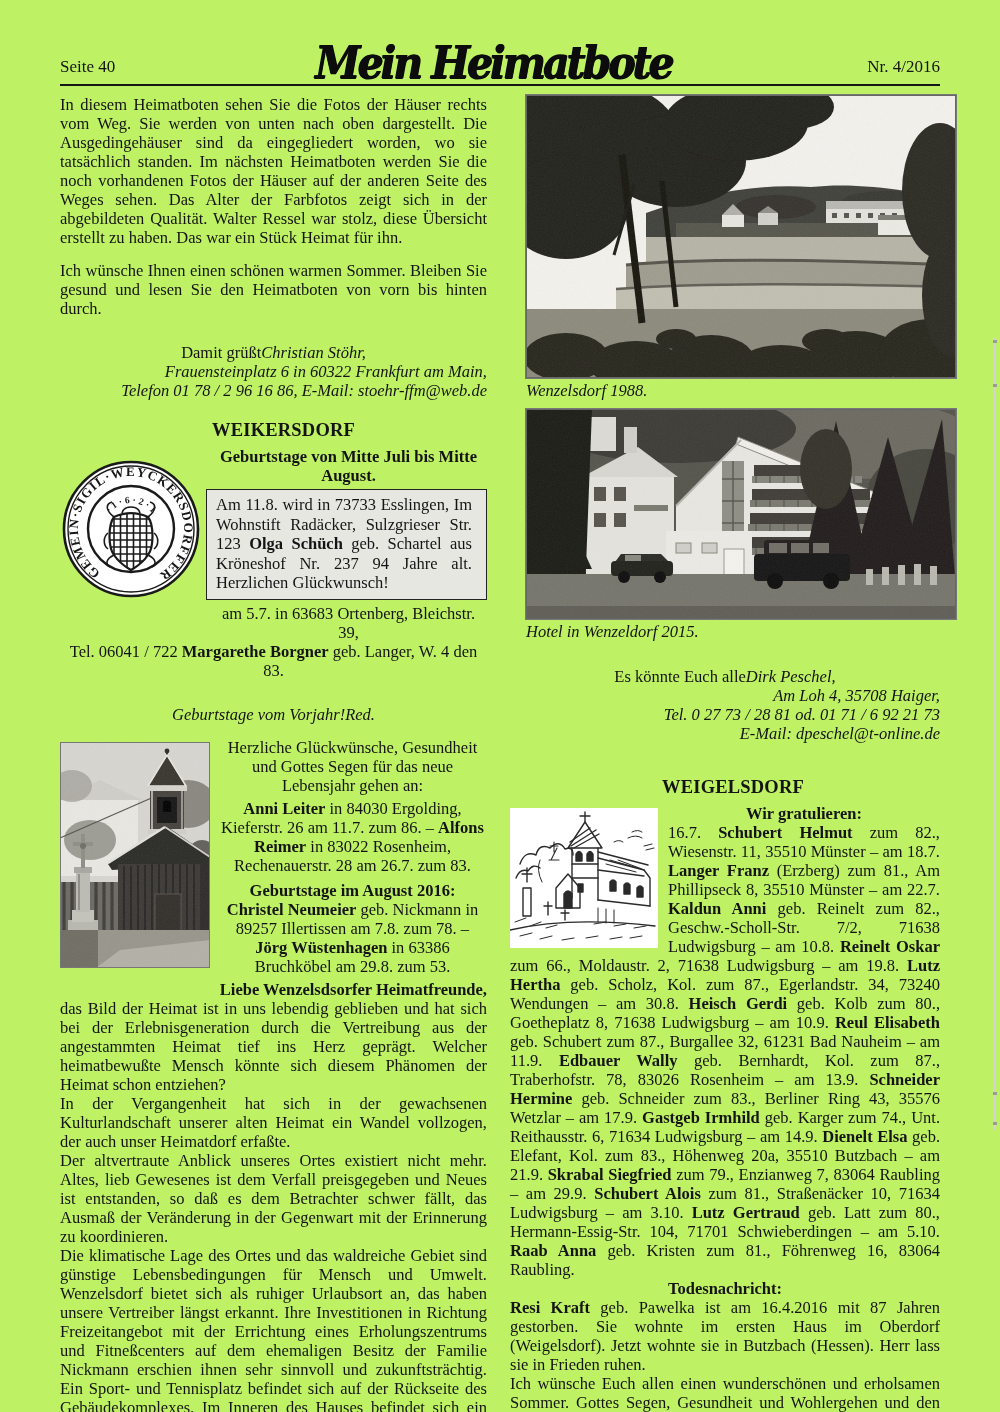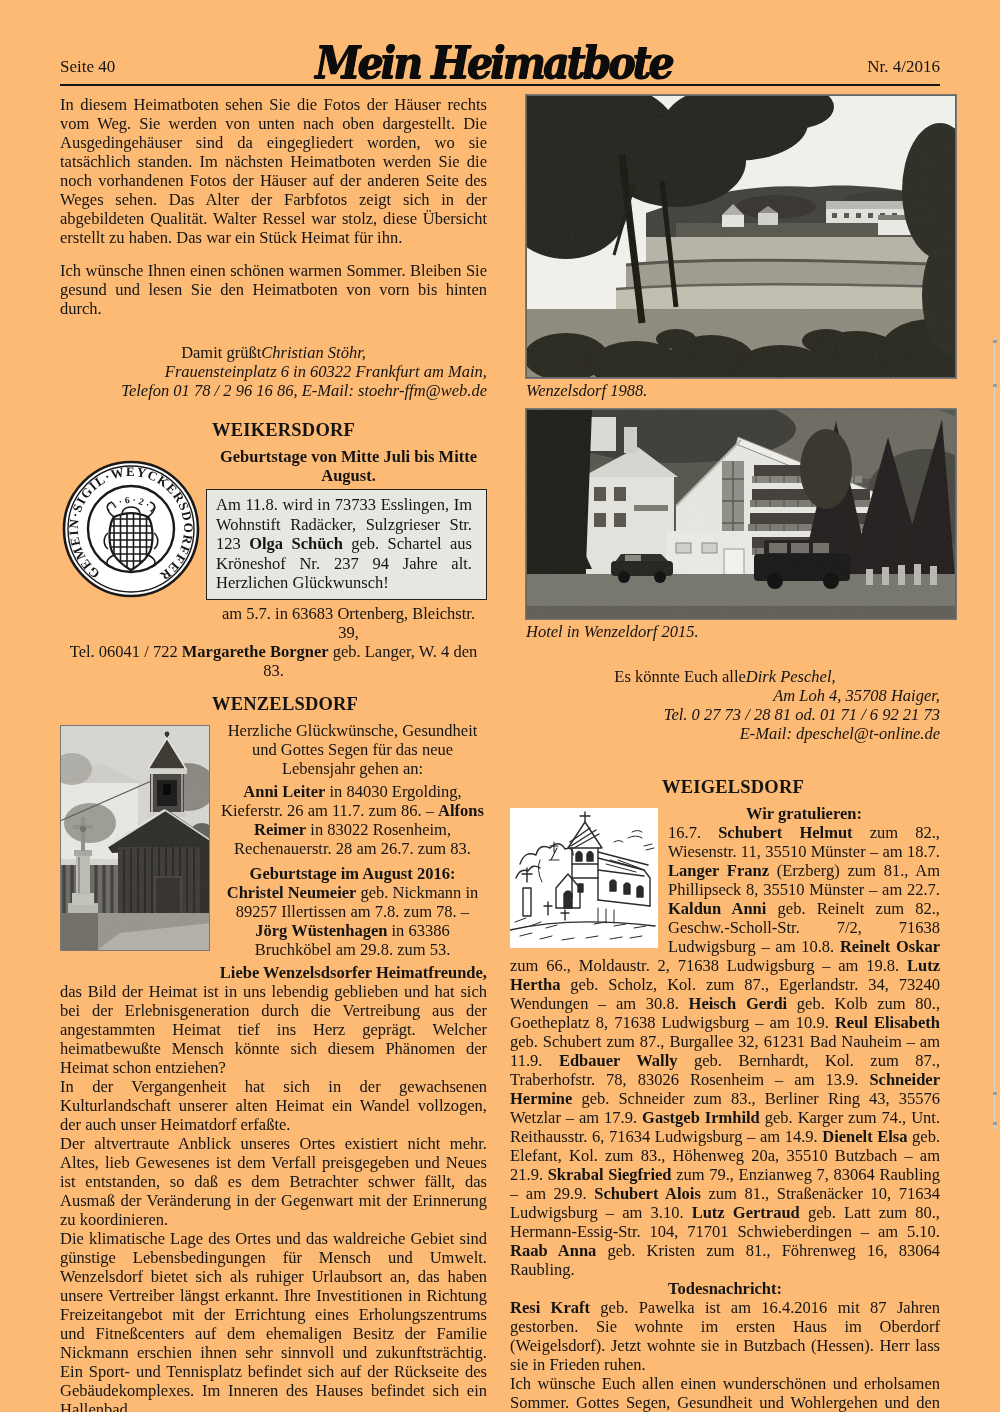--- a/index.html
+++ b/index.html
@@ -1,16 +1,16 @@
 <!DOCTYPE html>
 <html><head>
 <meta charset="utf-8">
 <style>
   html,body{margin:0;padding:0;background:#e8e8e8;}
-  .page{position:relative;width:1000px;height:1412px;margin:0 auto;background:#fdba74;
+  .page{position:relative;width:1000px;height:1412px;margin:0 auto;background:#bef264;
         font-family:"Liberation Serif",serif;color:#141414;overflow:hidden;}
   
   .hdr{position:absolute;left:60px;right:60px;top:38px;height:46px;border-bottom:2.5px solid #161616;}
   .hdr .pg{position:absolute;left:0;bottom:7px;font-size:17px;}
   .hdr .iss{position:absolute;right:0;bottom:7px;font-size:17px;margin-top:13px;}
   .masthead{position:absolute;left:50%;bottom:-3px;transform:translateX(-52%) scaleY(1.1);
             font-family:"DejaVu Serif",serif;font-weight:bold;font-style:italic;
             font-size:41px;letter-spacing:-3px;white-space:nowrap;color:#0c0c0c;
             text-shadow:1.2px 0 0 #0c0c0c, .6px .4px 0 #0c0c0c;}
   
@@ -114,24 +114,27 @@
             <path d="M54,102 C46,106 45,111 50,114"></path>
               <path d="M88,102 C96,106 97,111 92,114"></path>
             <path d="M48,80 C43,84 43,92 48,96"></path>
               <path d="M94,80 C99,84 99,92 94,96"></path>
           </g>
         </svg>
         <p class="b ind nj">Geburtstage von Mitte Juli bis Mitte August.</p>
         <div class="graybox"><span class="seg ">Am 11.8. wird in 73733 Esslingen, Im Wohnstift Radäcker, Sulzgrieser Str. 123 </span><span class="seg b">Olga Schüch</span><span class="seg "> geb. Schartel aus Kröneshof Nr. 237 94 Jahre alt. Herzlichen Glückwunsch!</span></div>
         <p class="ind nj">am 5.7. in 63683 Ortenberg, Bleichstr. 39,</p>
         <p class="clr nj"><span class="seg ">Tel. 06041 / 722 </span><span class="seg b">Margarethe Borgner</span><span class="seg "> geb. Langer, W. 4 den 83.</span></p>
+        <div class="ln lr i">
+          <span>Geburtstage vom Vorjahr!</span>
+          <span>Red.</span>
+        </div>
       </div>
 
       <div class="secWrap" style="margin-top:14px">
-        <h2 class="sec">WENZELSDORF</h2>
         <svg class="fl" width="150" height="226" viewBox="0 0 150 226" style="margin:4px 8px 4px 0">
           <rect width="150" height="226" fill="#d7d6d1"></rect>
           <g filter="url(#soft)">
             <rect x="0" y="58" width="78" height="76" fill="#e9e8e3"></rect>
             <polygon points="0,58 40,38 82,58" fill="#cfcec8"></polygon>
             <ellipse cx="30" cy="98" rx="26" ry="20" fill="#8f8e86" opacity=".85"></ellipse>
             <ellipse cx="12" cy="44" rx="20" ry="16" fill="#a5a49c" opacity=".8"></ellipse>
             <ellipse cx="128" cy="62" rx="28" ry="24" fill="#7b7a72" opacity=".85"></ellipse>
             <ellipse cx="142" cy="128" rx="20" ry="30" fill="#55534d" opacity=".9"></ellipse>
             <line x1="0" y1="96" x2="96" y2="54" stroke="#55544e" stroke-width="1.2"></line>

